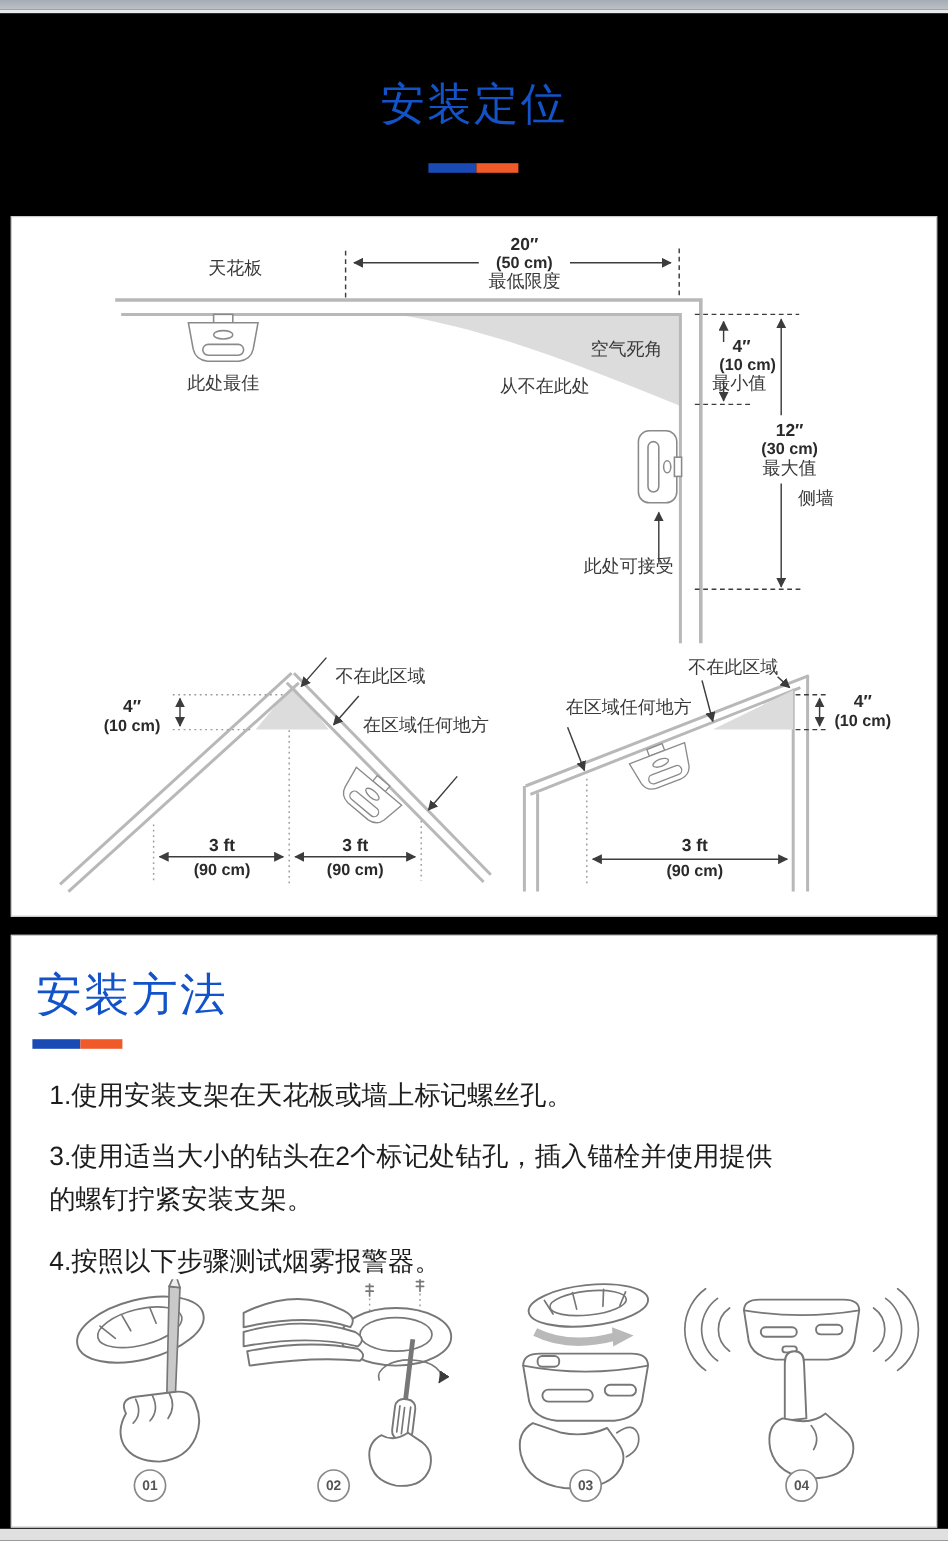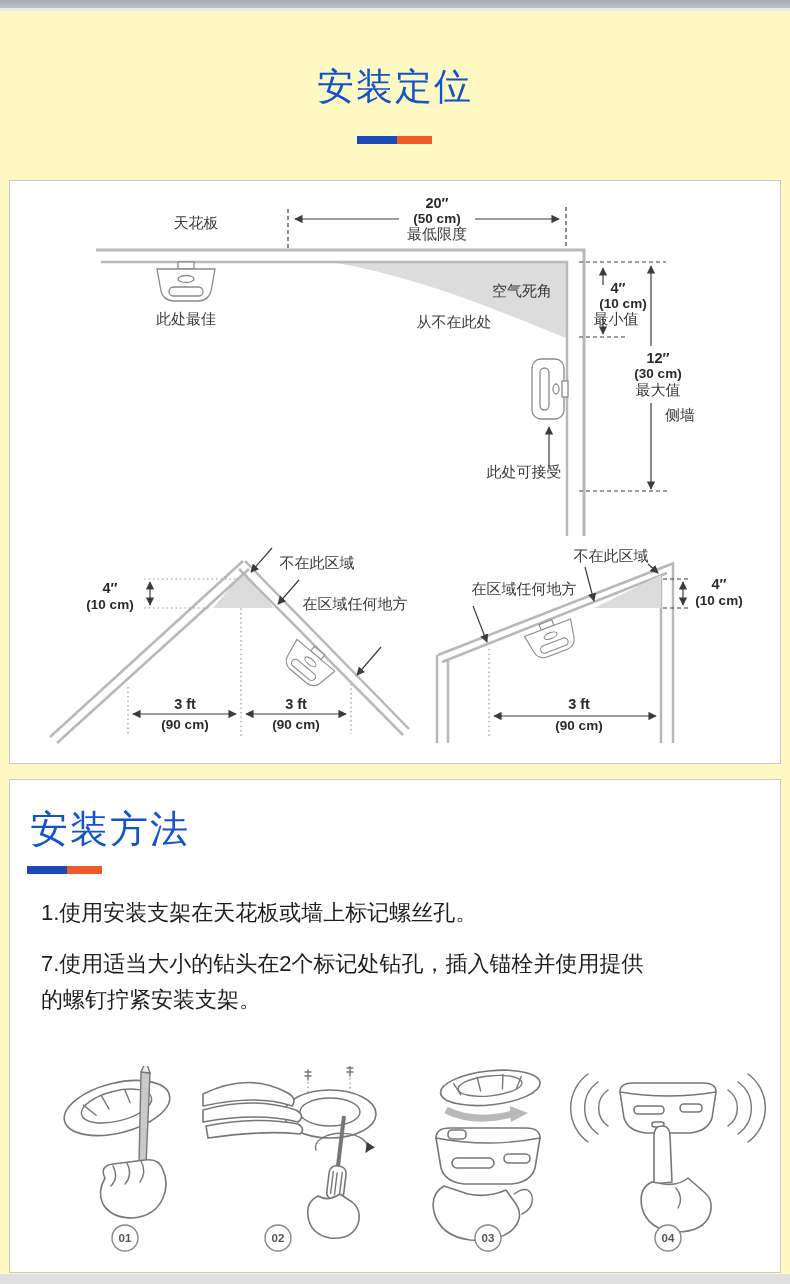--- a/index.html
+++ b/index.html
@@ -1,16 +1,16 @@
 <!DOCTYPE html>
 <html><head>
 <meta charset="utf-8">
 <style>
   html,body{margin:0;padding:0;background:#fff;}
-  .page{position:relative;width:790px;height:1284px;background:#fef9c3;overflow:hidden;
+  .page{position:relative;width:790px;height:1284px;background:#000000;overflow:hidden;
         font-family:"Liberation Sans","DejaVu Sans",sans-serif;}
   .topbar{position:absolute;top:0;left:0;width:790px;height:8px;
           background:linear-gradient(#a6acb3,#bcc1c6);border-bottom:3px solid #e7e9eb;}
   .botstrip{position:absolute;top:1274px;left:0;width:790px;height:10px;background:#e0e0e0;}
   .title1{position:absolute;top:62px;left:0;width:790px;text-align:center;
           font-size:37px;color:#1353c9;letter-spacing:2px;}
   .title2{position:absolute;top:24px;left:20px;font-size:38px;color:#1353c9;letter-spacing:2px;}
   .divider{position:absolute;height:8px;display:flex;}
   .divider .blue{width:40px;height:8px;background:#1a4bb4;}
   .divider .orange{width:35px;height:8px;background:#f05a28;}
@@ -159,21 +159,22 @@
   </div>
 
   <div class="box box2">
     <div class="title2">安装方法</div>
     <div class="divider div2">
       <span class="blue"></span>
       <span class="orange"></span>
     </div>
     <div class="steps">
       <p>1.使用安装支架在天花板或墙上标记螺丝孔。</p>
-      <p>7.使用适当大小的钻头在2个标记处钻孔，插入锚栓并使用提供的螺钉拧紧安装支架。</p>
+      <p>3.使用适当大小的钻头在2个标记处钻孔，插入锚栓并使用提供的螺钉拧紧安装支架。</p>
+      <p>4.按照以下步骤测试烟雾报警器。</p>
     </div>
 
     <svg id="svg2" width="768" height="200" viewBox="0 0 768 200">
 
       <g transform="translate(115,0)">
         <g transform="rotate(-14,-8,42)">
           <ellipse class="hnd" cx="-8" cy="42" rx="54" ry="25"></ellipse>
           <ellipse class="hnl" cx="-8" cy="40" rx="36" ry="15"></ellipse>
           <path class="hnl" d="M-40,31 L-30,44 M-20,27 L-16,41 M4,26 L6,40 M24,30 L18,43"></path>
         </g>

